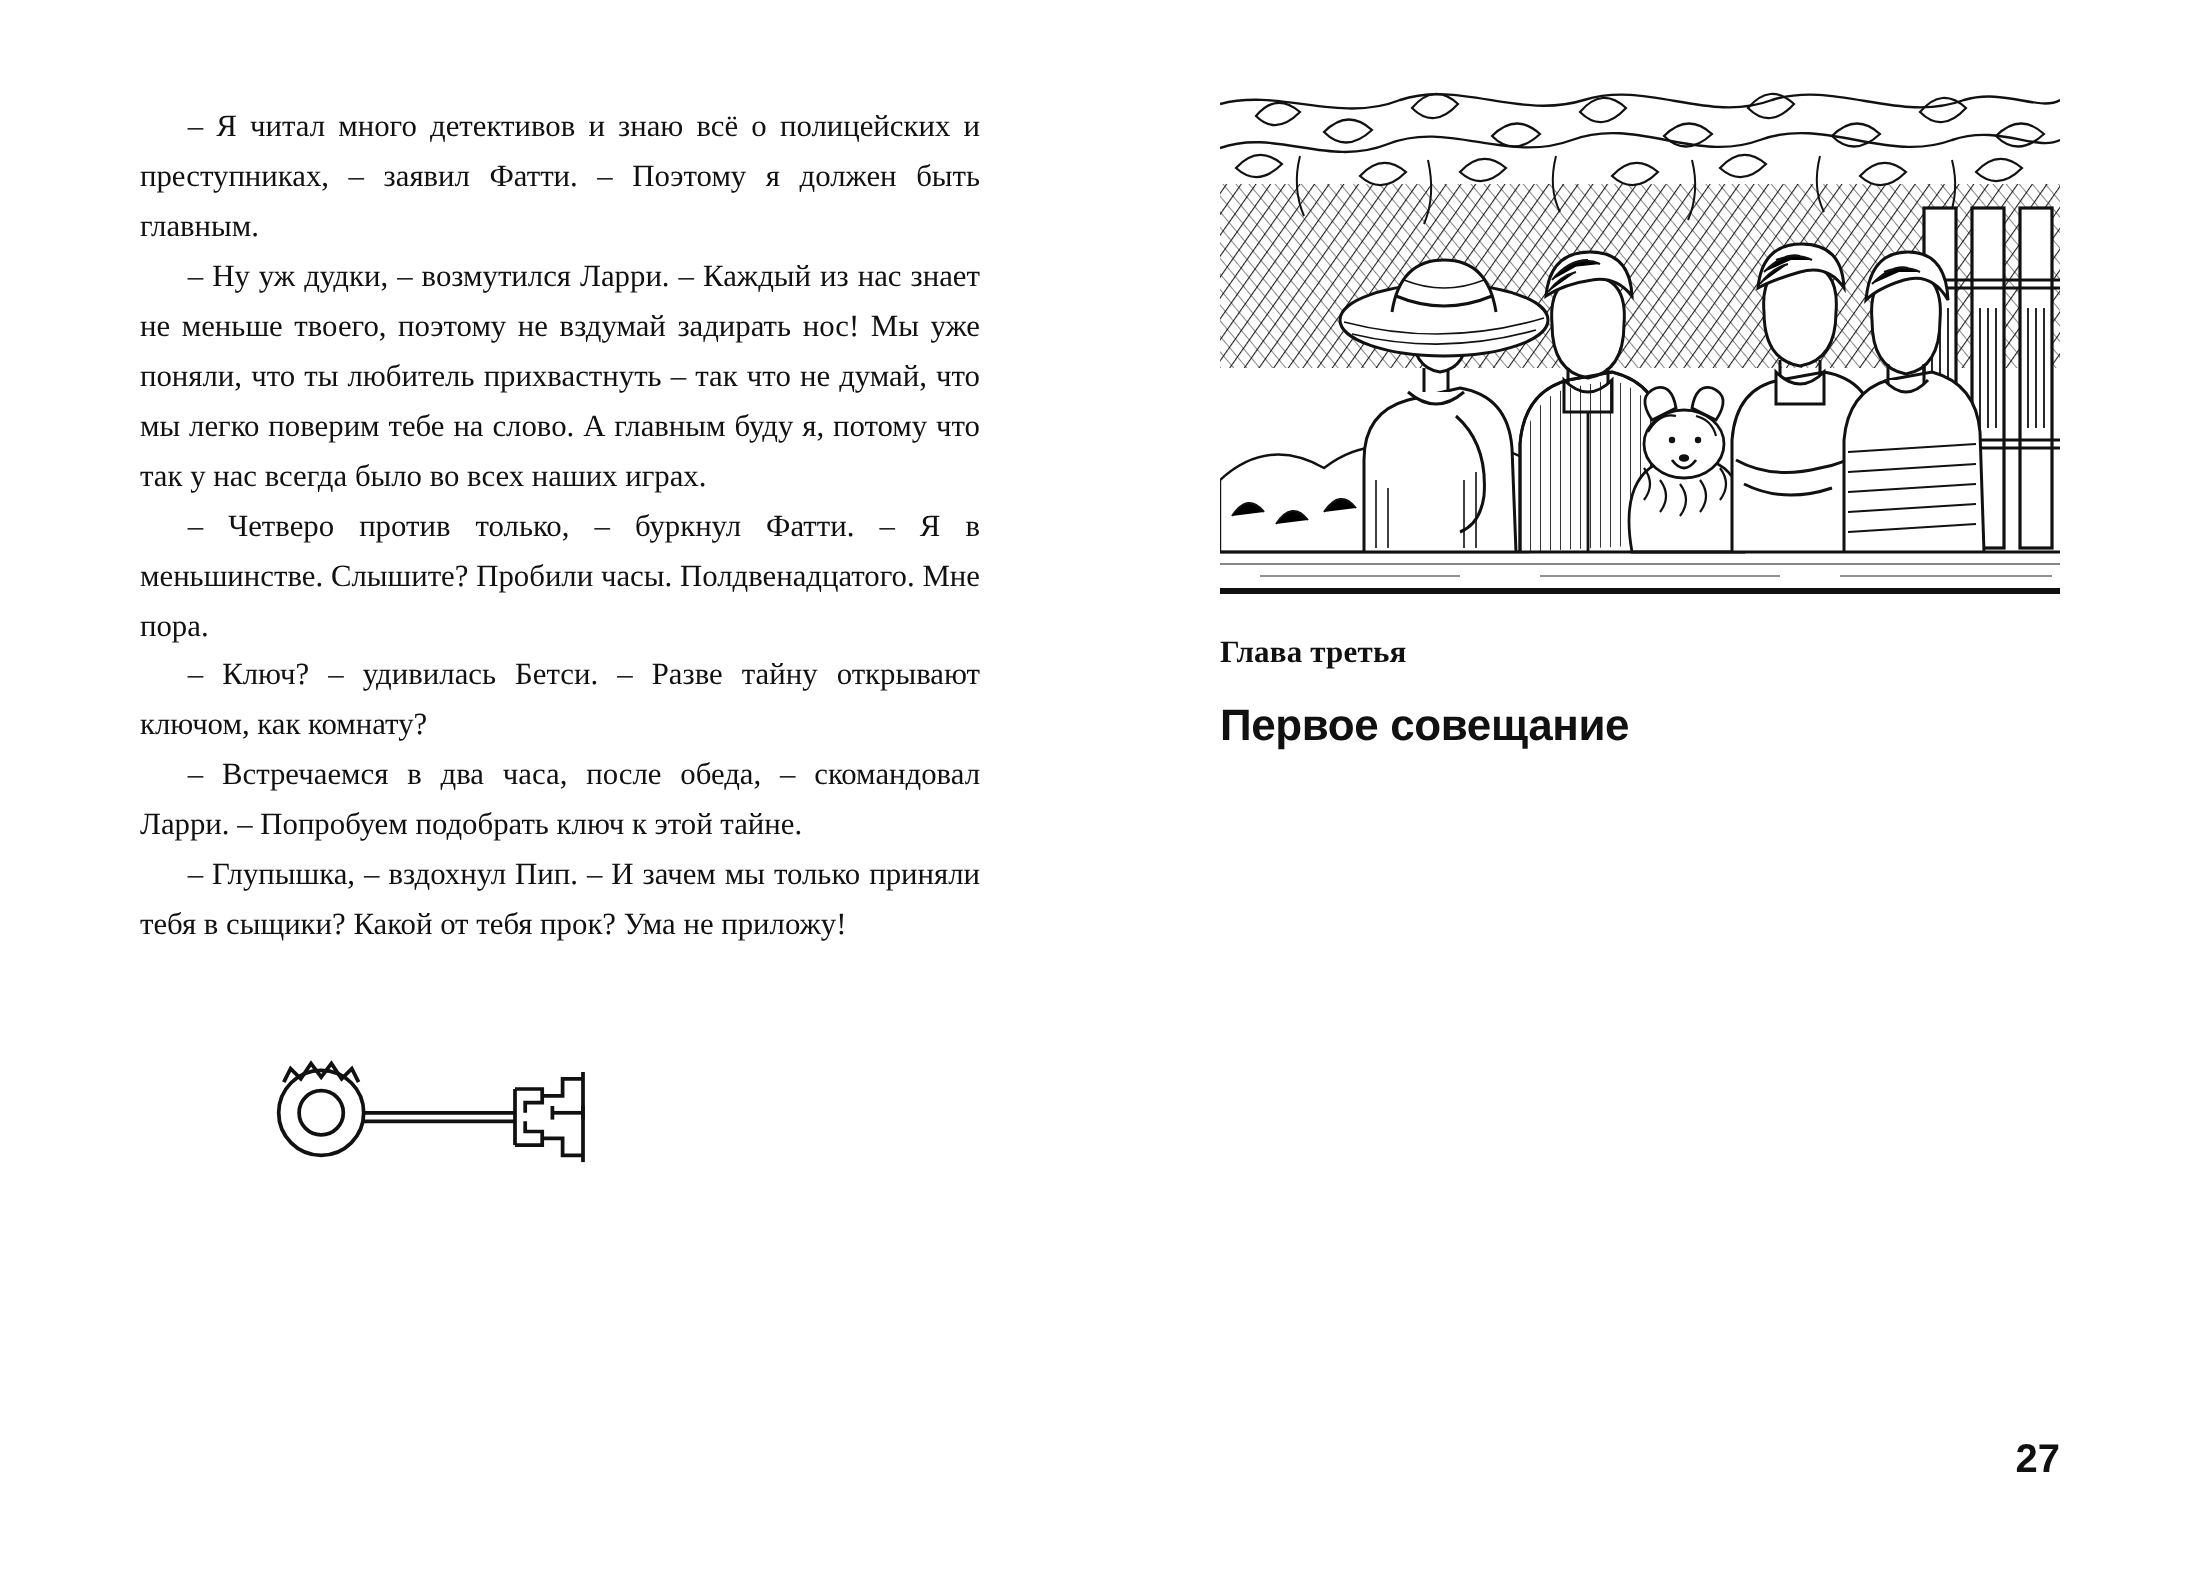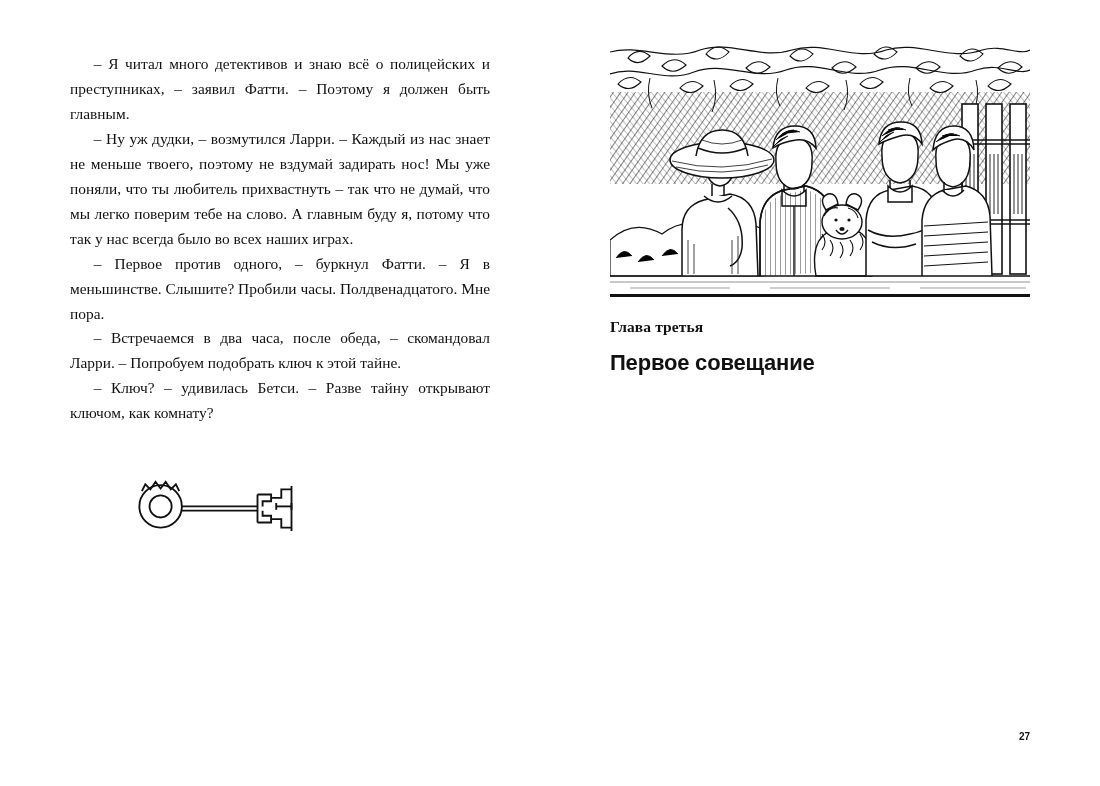--- a/index.html
+++ b/index.html
@@ -71,36 +71,37 @@
     width: 170px;
     height: 70px;
   }
   
   .folio {
     position: absolute;
     right: 70px;
     bottom: 44px;
     font-family: "Liberation Sans", sans-serif;
     font-weight: bold;
-    font-size: 10px;
+    font-size: 20px;
     color: #111;
   }
 </style>
 </head>
 <body>
 
 <div id="page">
 
   <div class="page-left">
     <div class="body-text">
       <p>– Я читал много детективов и знаю всё о по­лицейских и преступниках, – заявил Фатти. – Поэтому я должен быть главным.</p>
       <p>– Ну уж дудки, – возмутился Ларри. – Каж­дый из нас знает не меньше твоего, поэтому не вздумай задирать нос! Мы уже поняли, что ты любитель прихвастнуть – так что не думай, что мы легко поверим тебе на слово. А главным буду я, потому что так у нас всегда было во всех наших играх.</p>
-      <p>– Первое против одного, – буркнул Фат­ти. – Я в меньшинстве. Слышите? Пробили часы. Полдвенадцатого. Мне пора.</p>
+      <p>– Четверо против только, – буркнул Фат­ти. – Я в меньшинстве. Слышите? Пробили часы. Полдвенадцатого. Мне пора.</p>
+      <p>– Ключ? – удивилась Бетси. – Разве тайну открывают ключом, как комнату?</p>
       <p>– Встречаемся в два часа, после обеда, – ско­мандовал Ларри. – Попробуем подобрать ключ к этой тайне.</p>
-      <p>– Ключ? – удивилась Бетси. – Разве тайну открывают ключом, как комнату?</p>
+      <p>– Глупышка, – вздохнул Пип. – И зачем мы только приняли тебя в сыщики? Какой от тебя прок? Ума не приложу!</p>
     </div>
 
     <div class="key-ornament">
       <svg viewBox="0 0 200 80" width="170" height="70" aria-hidden="true">
         <g fill="none" stroke="#111" stroke-width="2.2">
 
           <circle cx="36" cy="44" r="25"></circle>
           <circle cx="36" cy="44" r="13"></circle>
 
           <path d="M14 26 L18 18 L24 24 L30 15 L36 23 L42 15 L48 24 L54 18 L58 26"></path>

